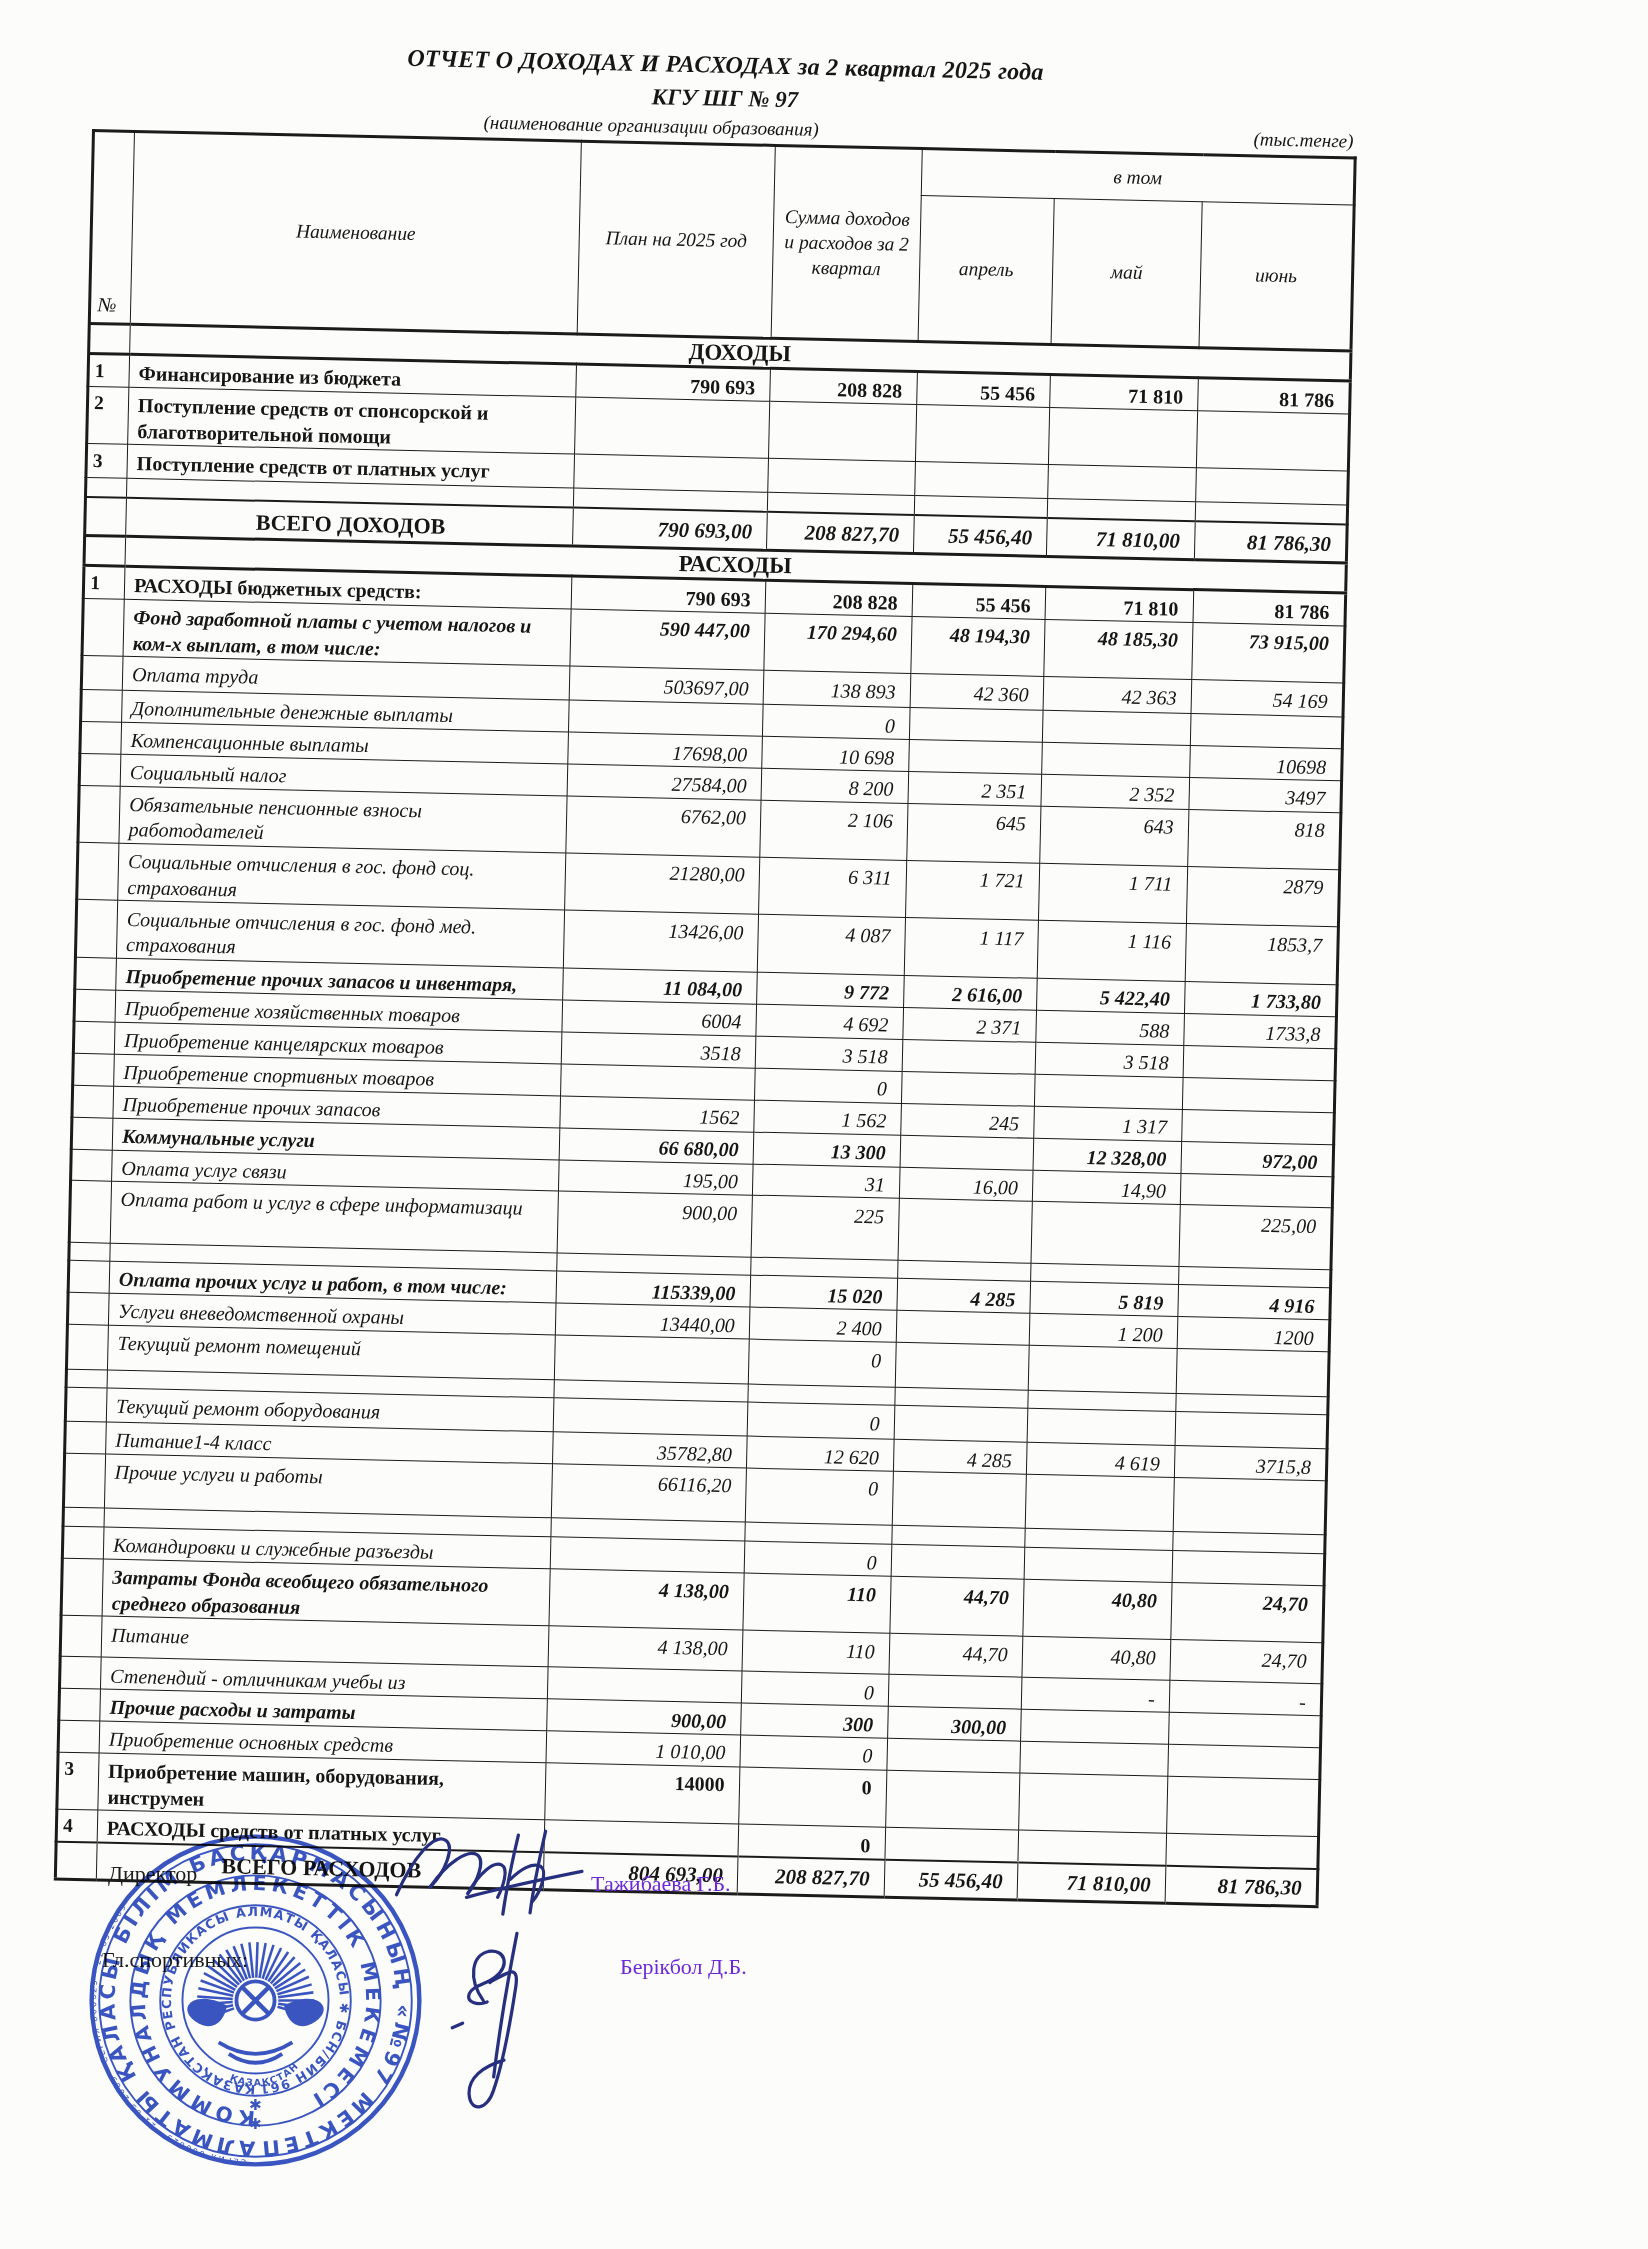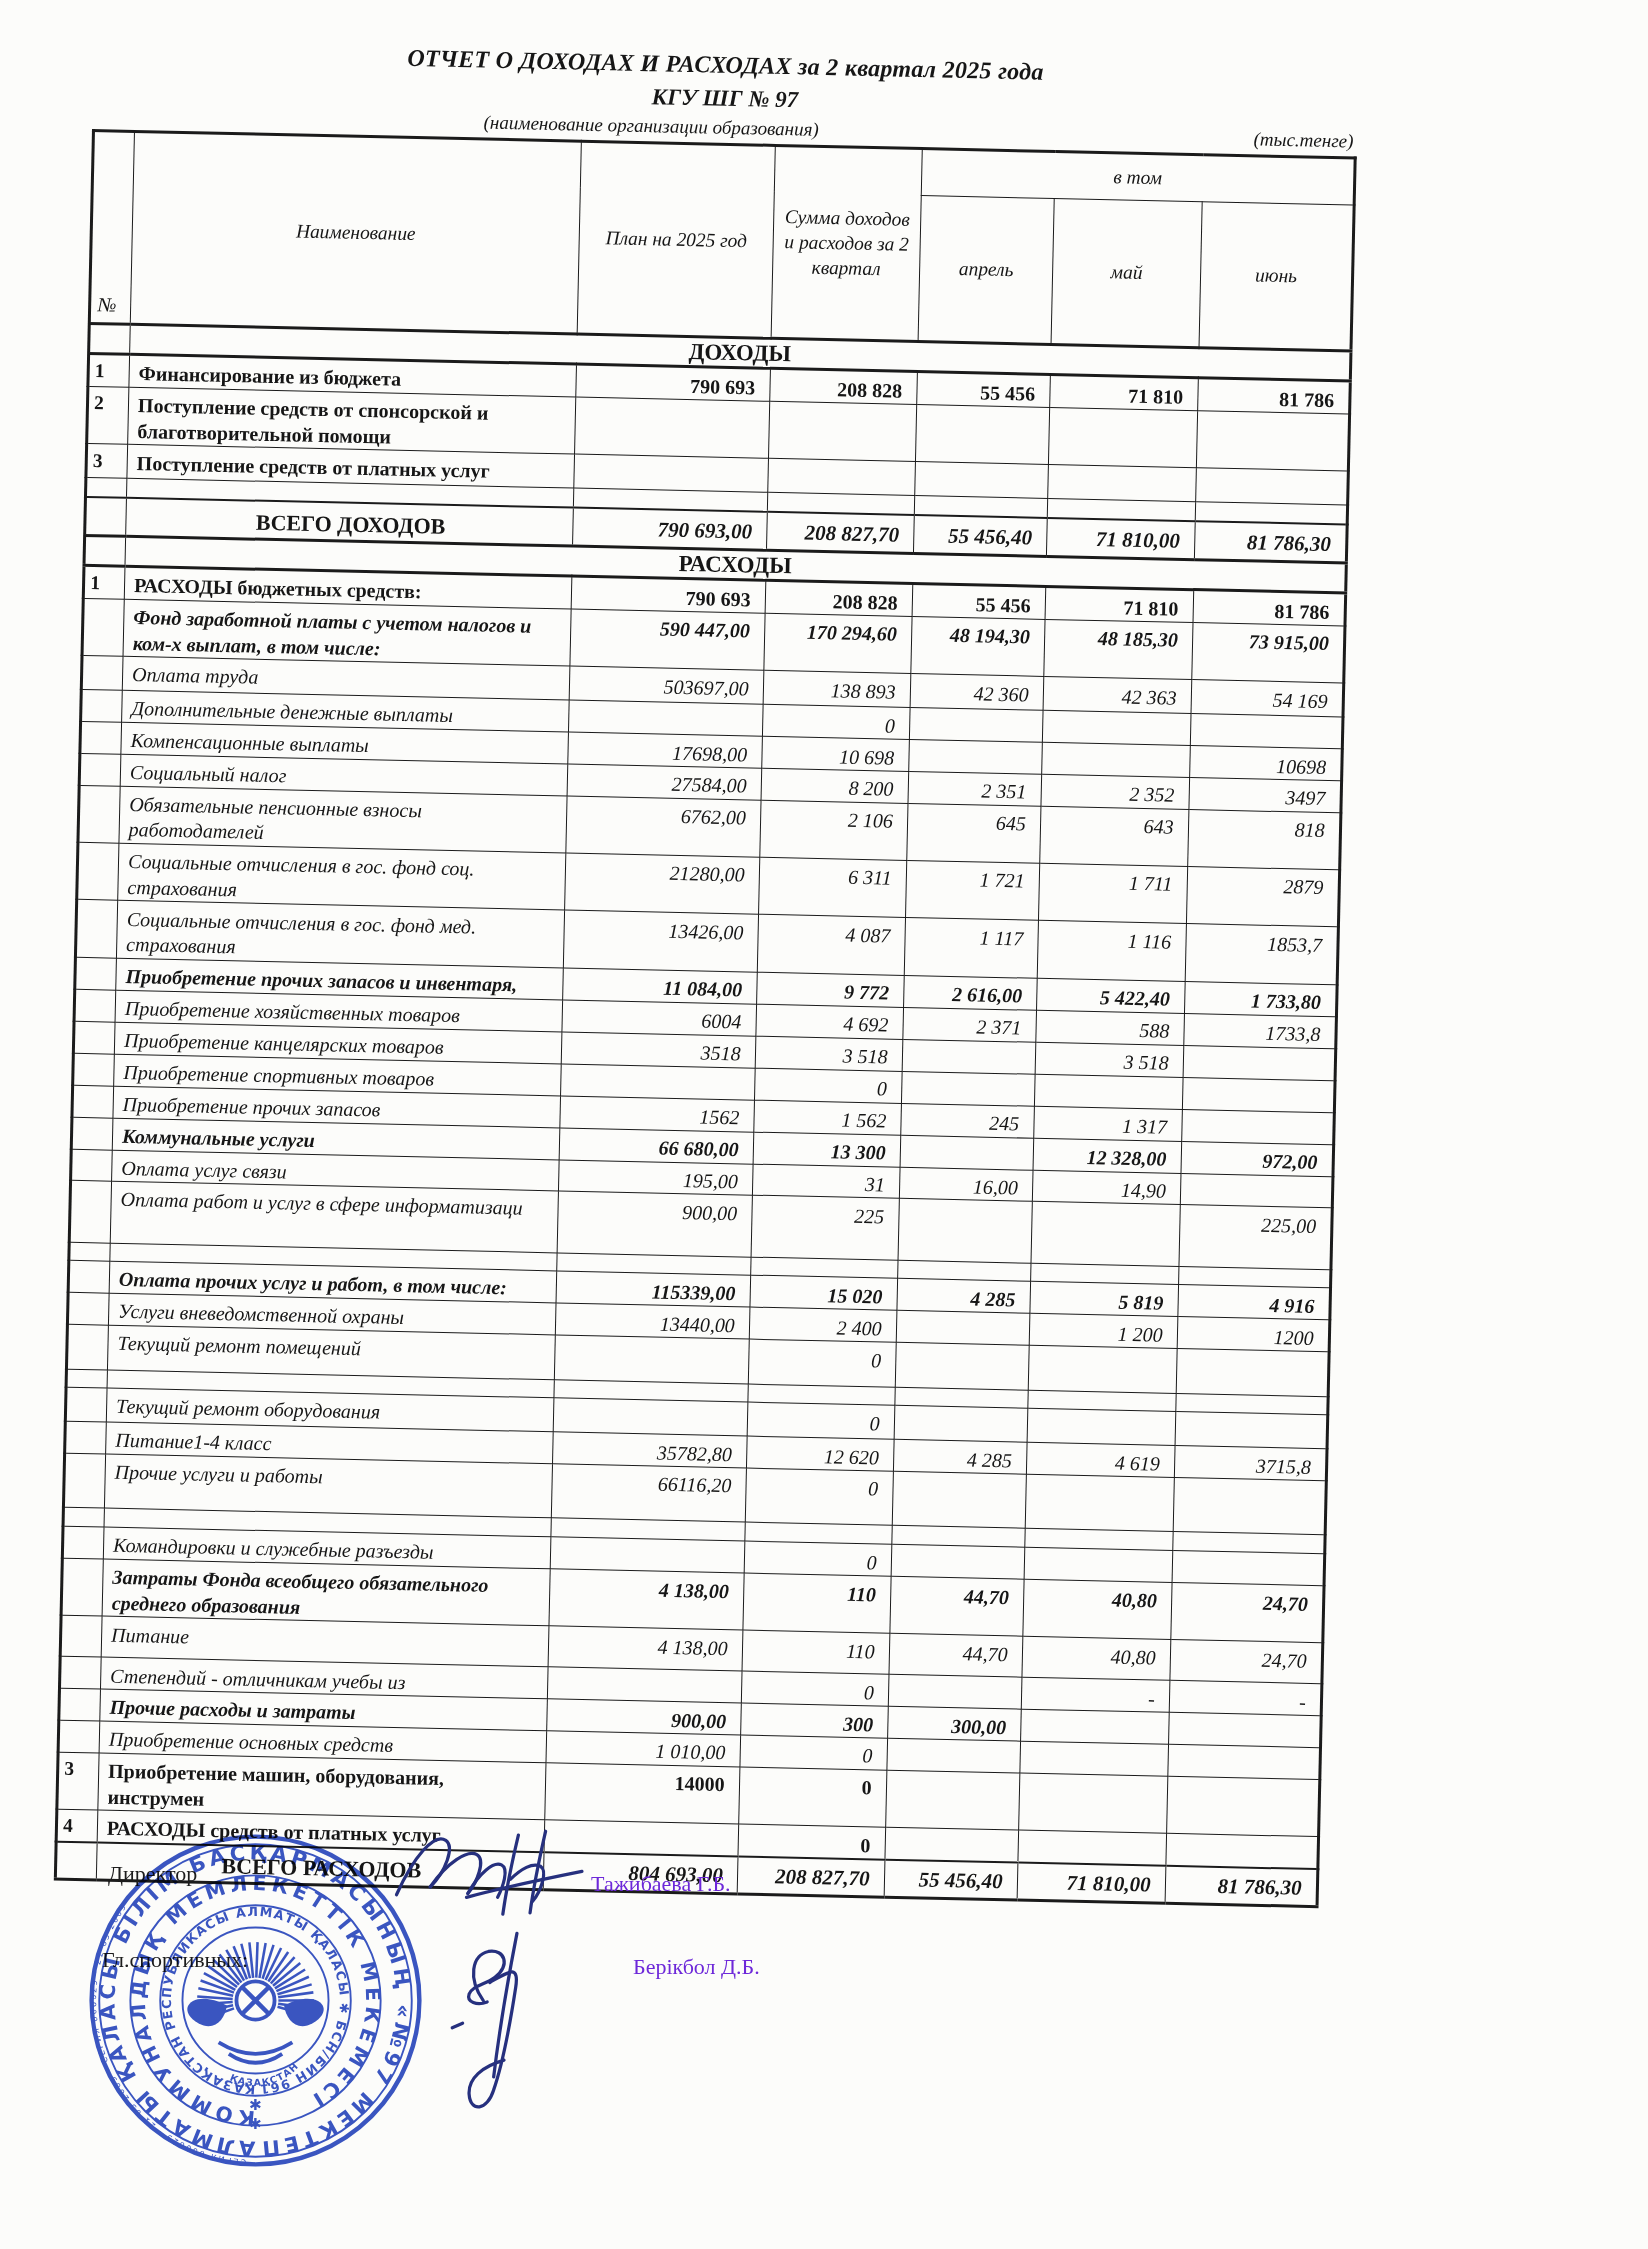--- a/index.html
+++ b/index.html
@@ -447,21 +447,21 @@
             <td class="v">71 810,00</td>
             <td class="v">81 786,30</td>
           </tr>
         </tbody>
     </table>
   </div>
 
   <div class="flabel" style="left:108px; top:1861px;">Директор</div>
   <div class="flabel" style="left:102px; top:1947px;">Гл.спортивных:</div>
   <div class="fname" style="left:591px; top:1871px;">Тажибаева Г.Б.</div>
-  <div class="fname" style="left:633px; top:1954px;">Берікбол Д.Б.</div>
+  <div class="fname" style="left:620px; top:1954px;">Берікбол Д.Б.</div>
 
   <svg class="sig" style="left:390px; top:1822px;" width="201" height="104" viewBox="0 0 310 160">
     <g fill="none" stroke="#26307e" stroke-width="5" stroke-linecap="round">
       <path d="M10,112 C36,54 68,16 86,28 C100,38 86,76 62,100"></path>
       <path d="M62,100 C88,62 120,42 134,50 C148,58 134,94 120,110"></path>
       <path d="M120,110 C138,78 160,60 172,66 C184,72 174,100 166,116"></path>
       <path d="M198,20 C188,62 178,114 174,142"></path>
       <path d="M186,88 C202,72 220,62 232,68 C244,76 232,108 220,122"></path>
       <path d="M240,14 C230,58 220,110 216,140"></path>
       <path d="M118,116 C170,102 236,88 296,76"></path>

